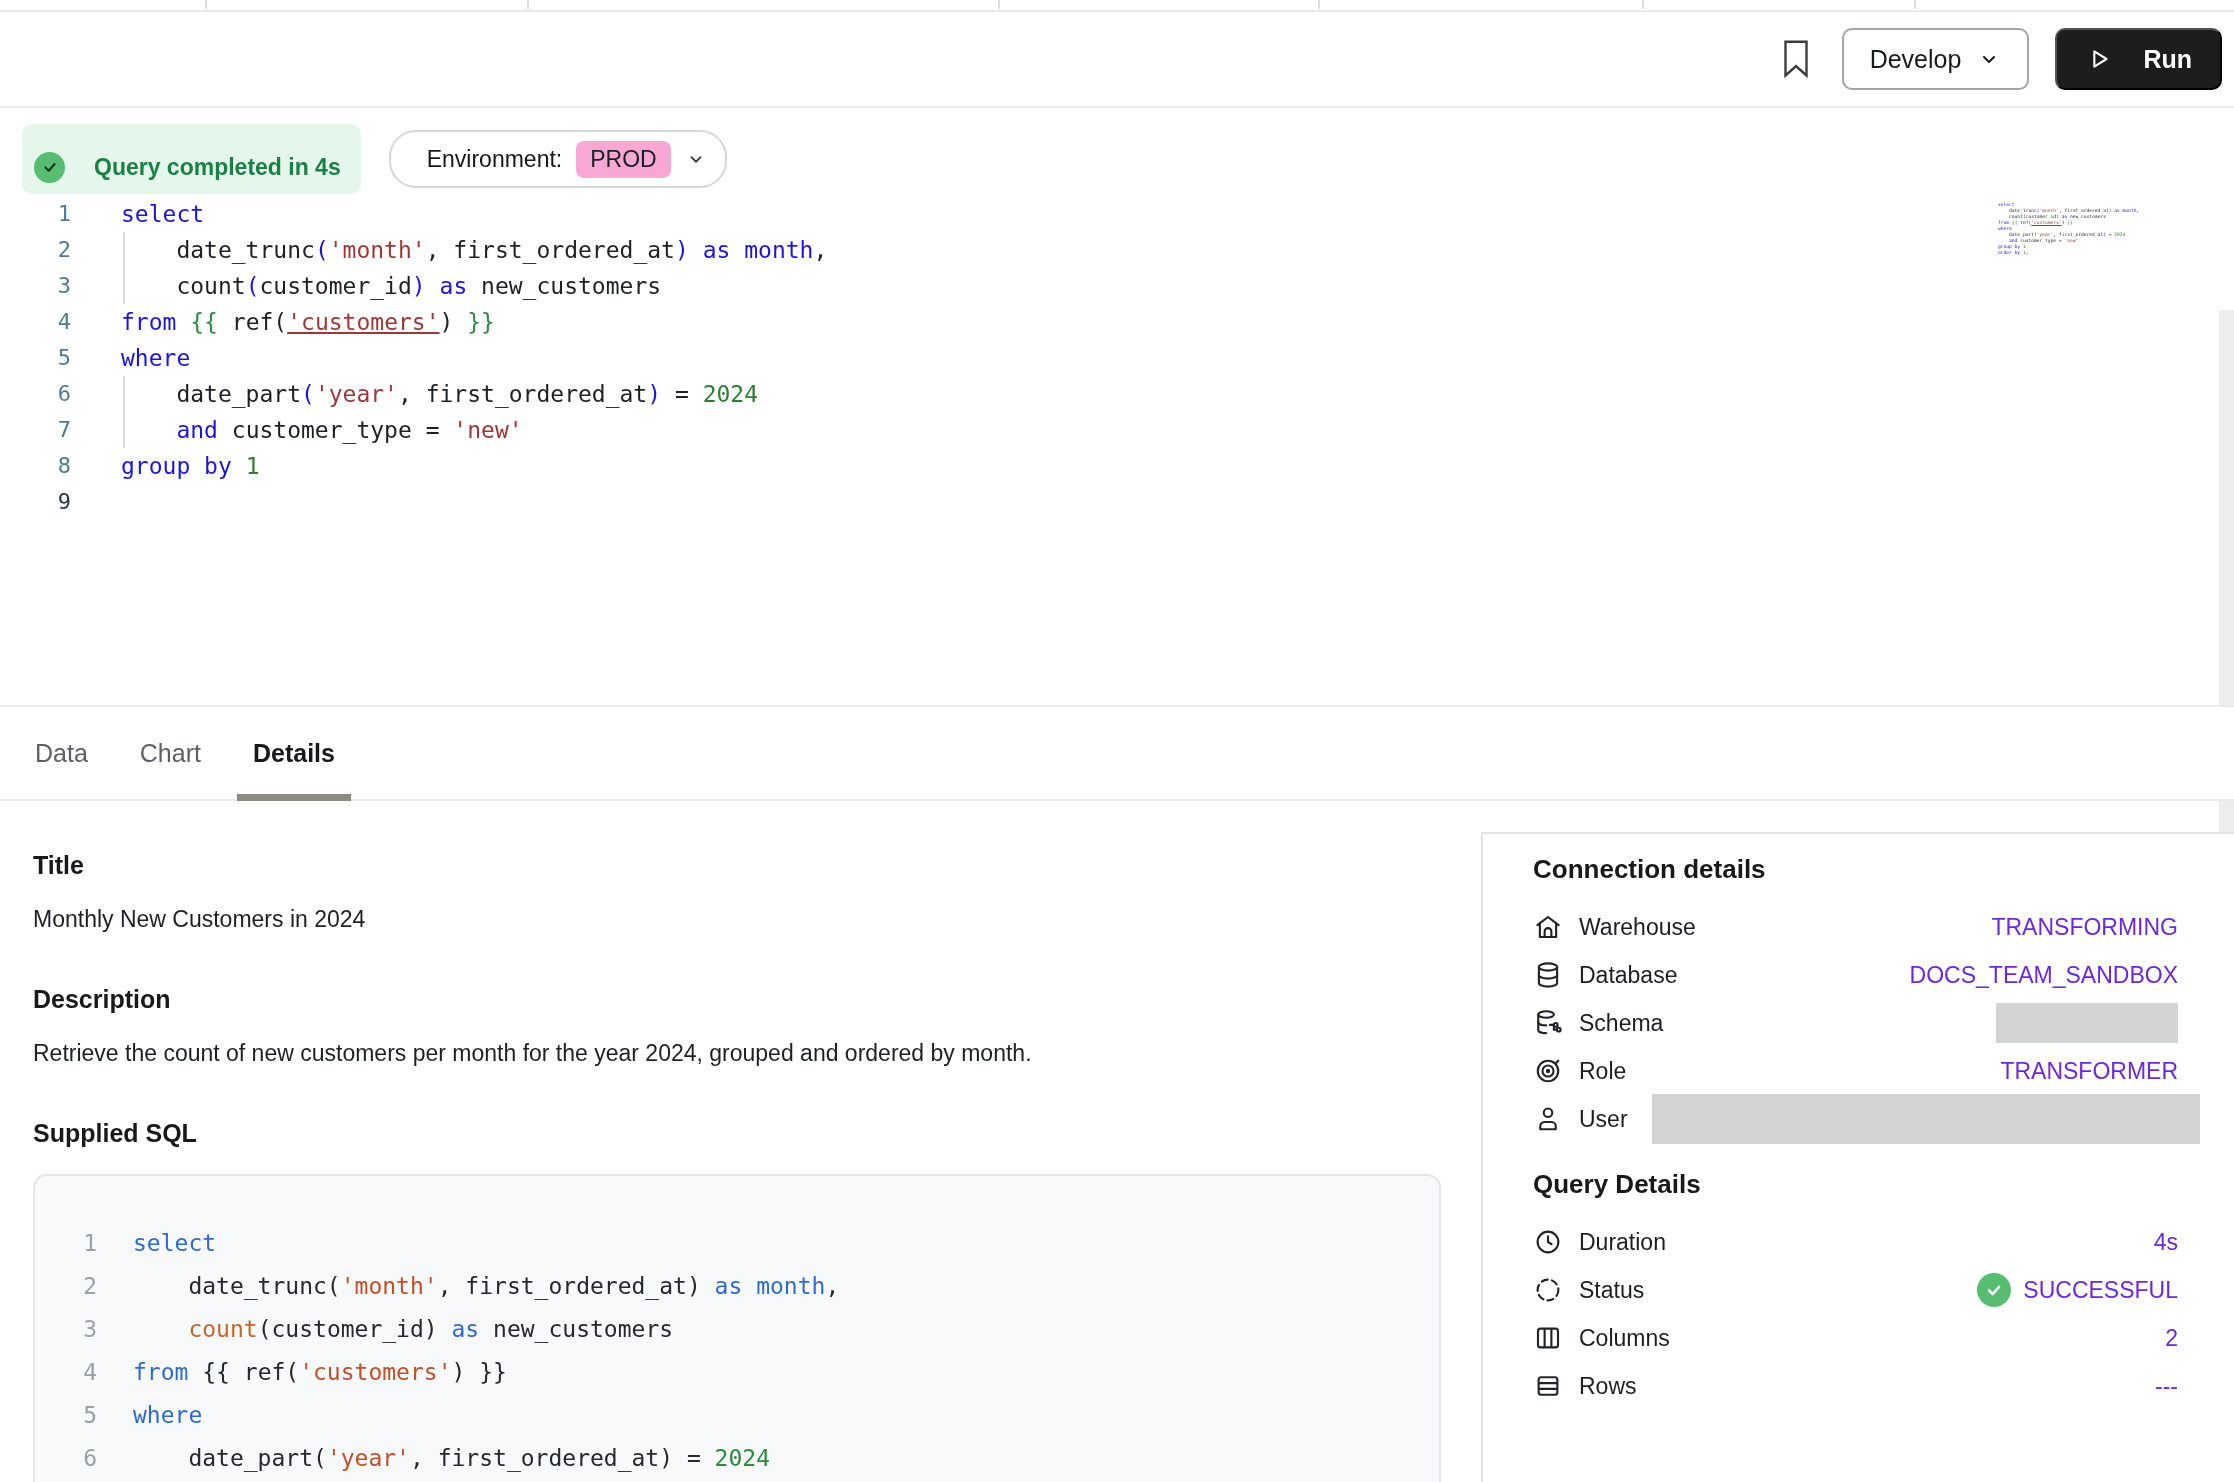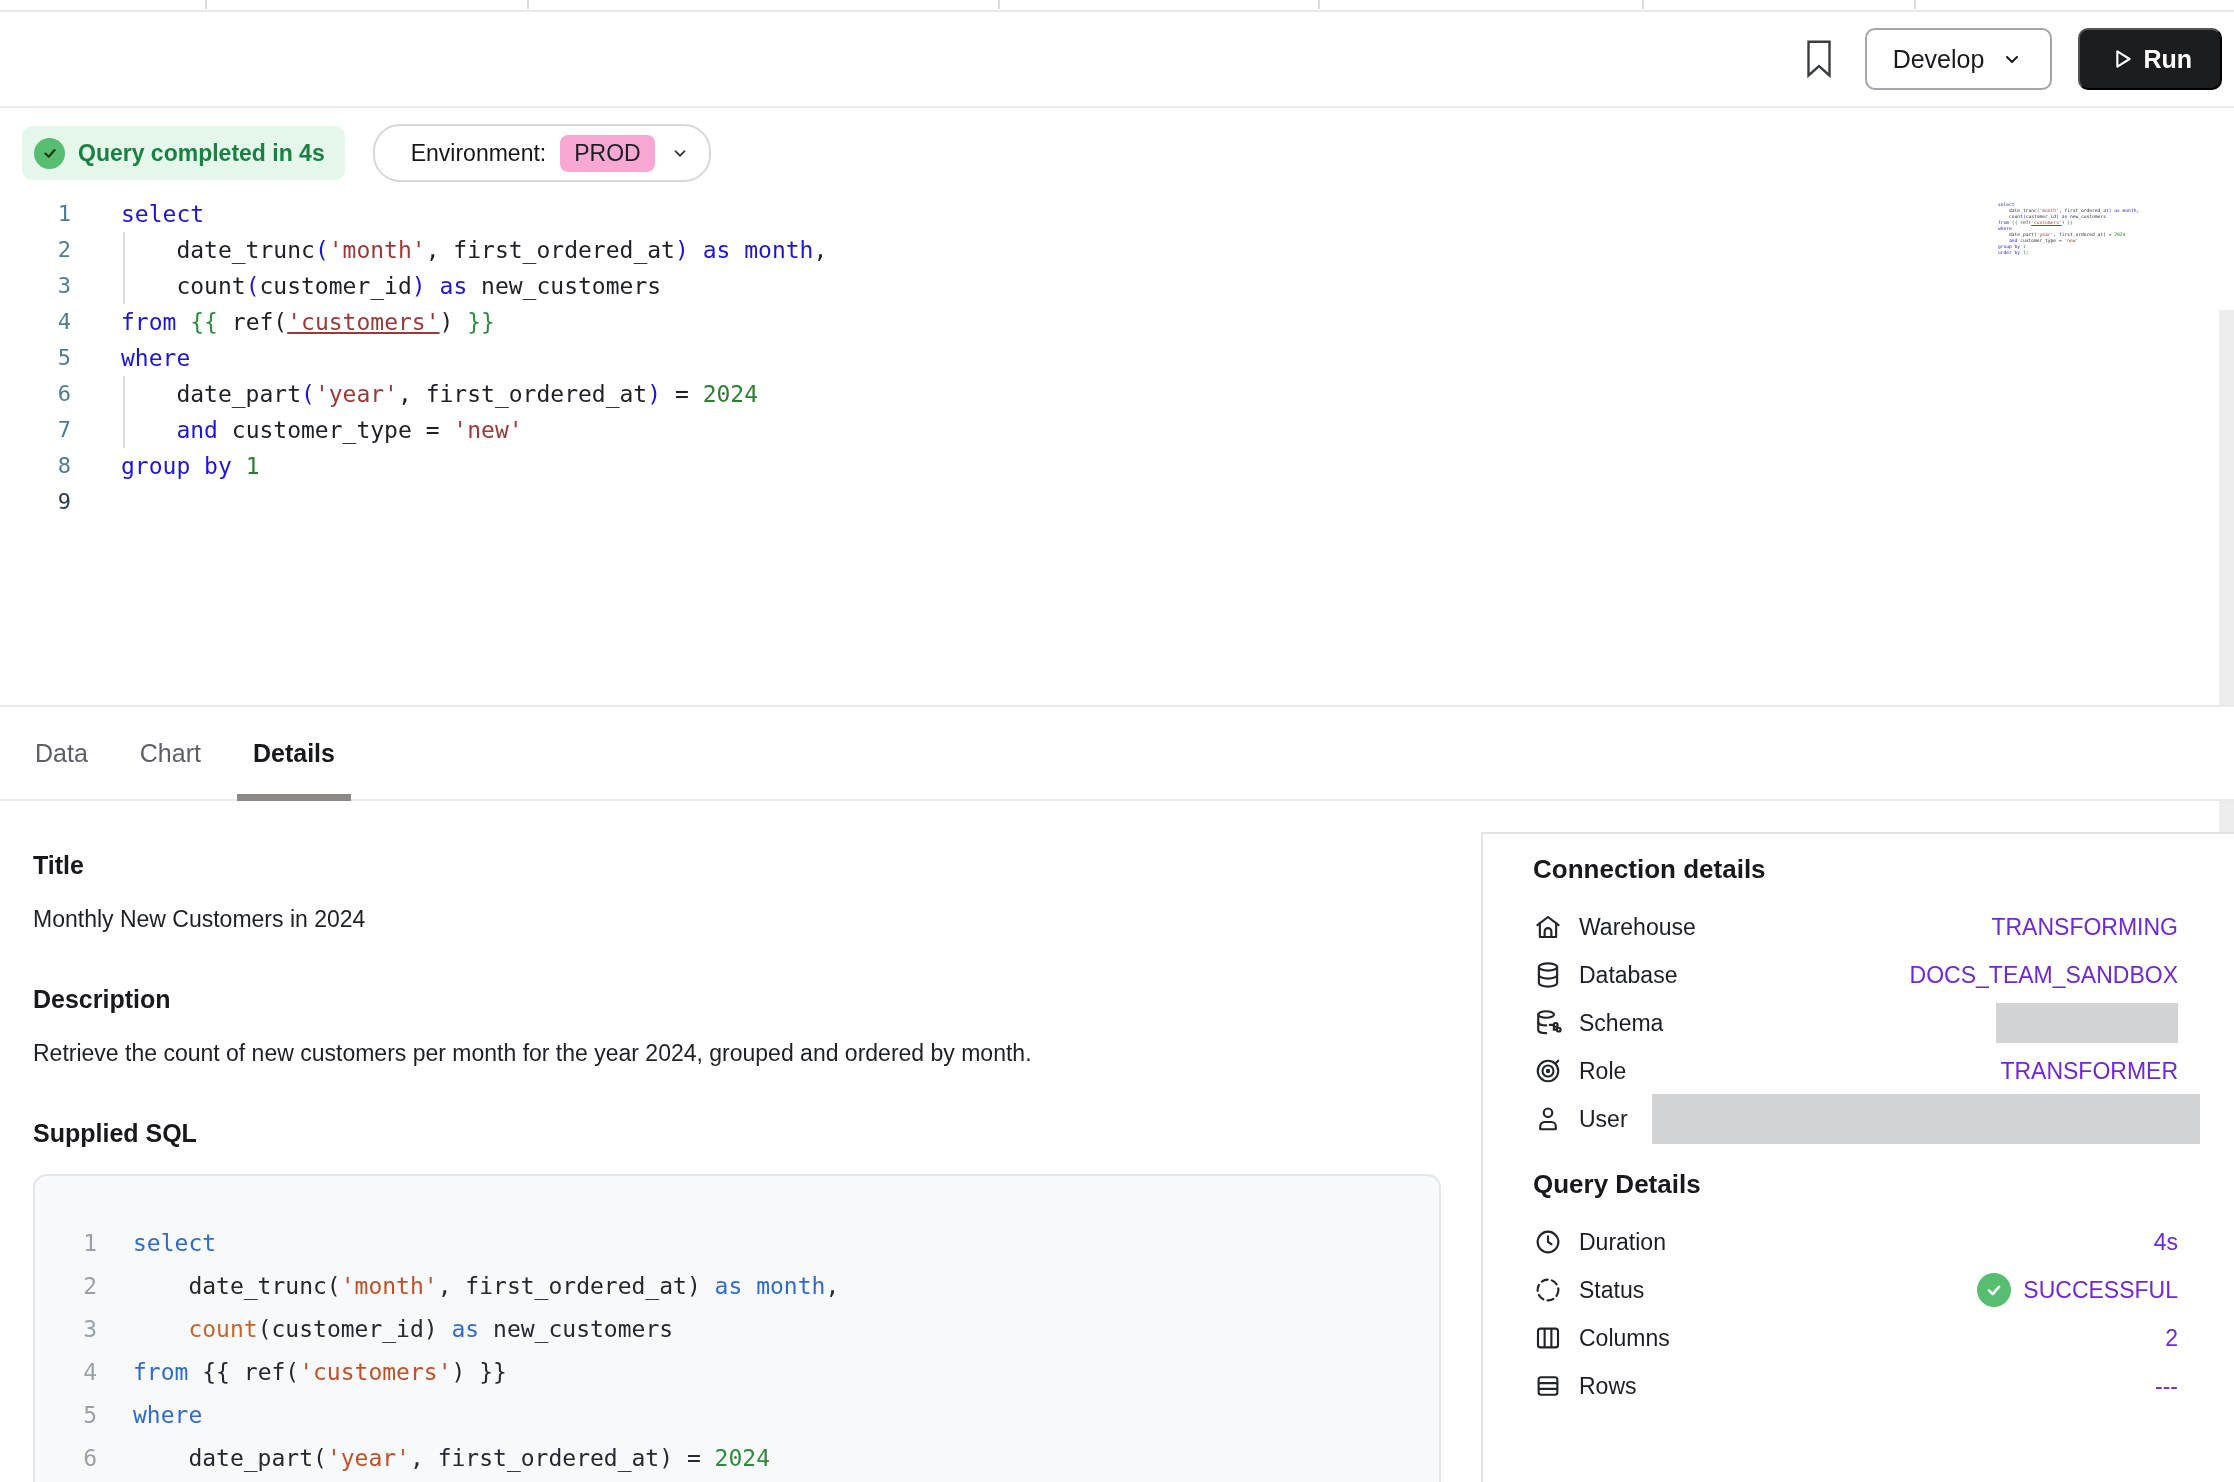--- a/index.html
+++ b/index.html
@@ -11,25 +11,25 @@
   }
   
   .topstrip{position:absolute;left:0;top:0;width:2234px;height:10px;background:#fff;border-bottom:2px solid #e9e9e9;}
   .topstrip .vdiv{position:absolute;top:0;width:2px;height:9px;background:#dcdcdc;}
   
   .toolbar{position:absolute;left:0;top:12px;width:2234px;height:96px;border-bottom:2px solid #ececec;
     display:flex;align-items:center;justify-content:flex-end;gap:26px;padding-right:12px;box-sizing:border-box;background:#fff;}
   .bookmark-btn{width:40px;height:44px;display:flex;align-items:center;justify-content:center;cursor:pointer;}
   .btn-develop{display:flex;align-items:center;gap:16px;height:62px;padding:0 26px;border:2px solid #a2a5a9;border-radius:10px;
     background:#fff;font-size:25px;color:#17191c;cursor:pointer;}
-  .btn-run{display:flex;align-items:center;gap:7px;height:62px;padding:0 28px;border-radius:10px;background:#1b1d1f;
+  .btn-run{display:flex;align-items:center;gap:30px;height:62px;padding:0 28px;border-radius:10px;background:#1b1d1f;
     color:#fff;font-size:25px;font-weight:700;cursor:pointer;}
   
   .statusrow{position:absolute;left:22px;top:124px;display:flex;align-items:center;gap:28px;}
-  .query-badge{display:flex;align-items:center;gap:13px;height:54px;padding:0 20px 0 12px;background:#e5f7ea;border-radius:10px;}
+  .query-badge{display:flex;align-items:center;gap:29px;height:54px;padding:16px 20px 0 12px;background:#e5f7ea;border-radius:10px;}
   .query-badge .label{color:#1a8044;font-size:23px;font-weight:600;}
   .gcirc{border-radius:50%;background:#57bd71;display:flex;align-items:center;justify-content:center;flex:0 0 auto;}
   .gcirc.sm{width:31px;height:31px;}
   .gcirc.md{width:34px;height:34px;}
   .env-pill{display:flex;align-items:center;gap:14px;height:54px;padding:0 18px 0 20px;border:2px solid #d6d7d9;border-radius:27px;background:#fff;cursor:pointer;}
   .env-pill .env-label{font-size:23px;color:#15181b;margin-left:16px;}
   .env-chip{background:#f9a8d4;border-radius:8px;padding:5px 14px;font-size:23px;color:#1b1f24;}
   
   .editor{position:absolute;left:0;top:196px;width:2234px;height:508px;font-family:"DejaVu Sans Mono", monospace;font-size:23px;}
   .ed-line{display:flex;height:36px;line-height:36px;white-space:pre;}

